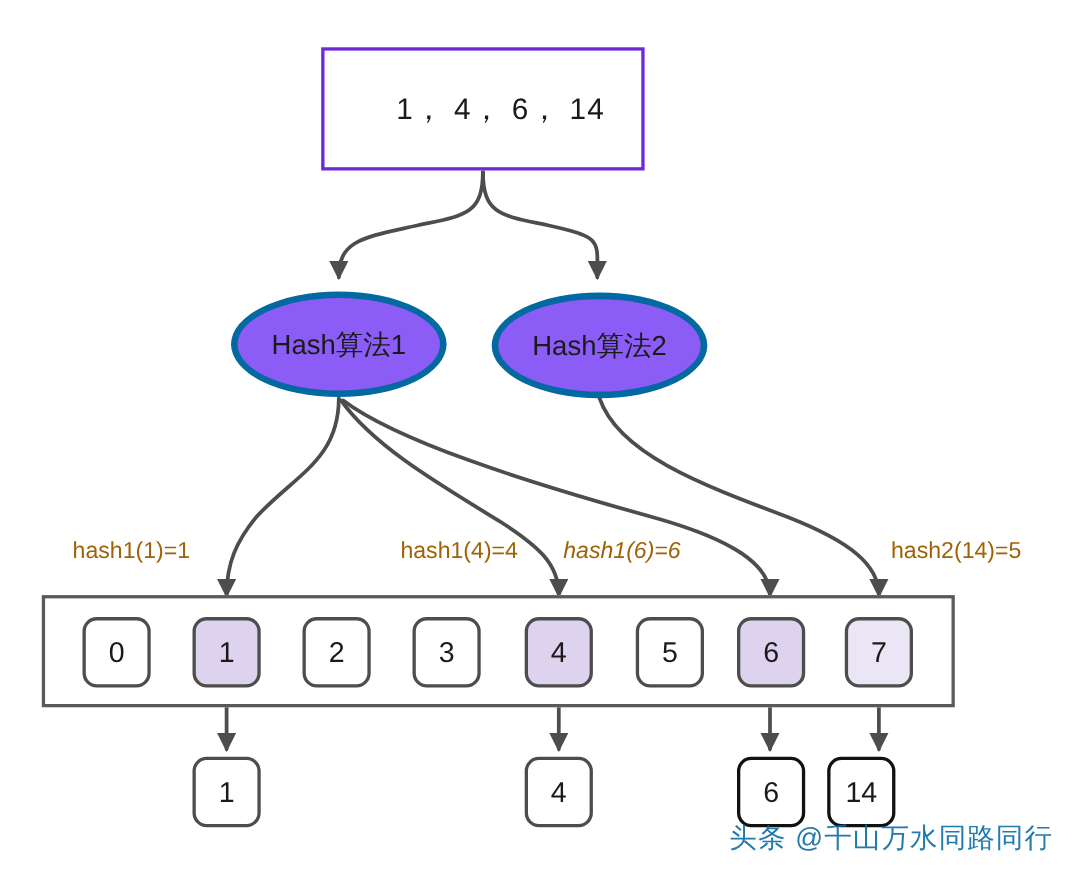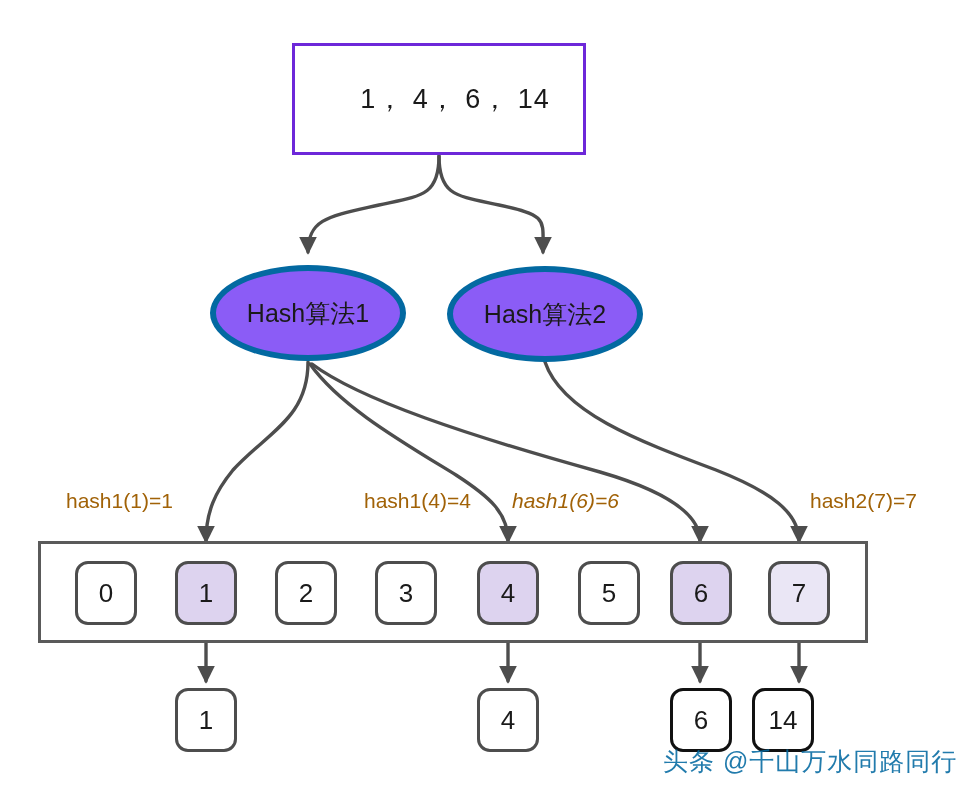--- a/index.html
+++ b/index.html
@@ -179,21 +179,21 @@
     <span class="hash-ellipse-text">Hash算法1</span>
   </div>
   <div class="hash-ellipse" id="hash-node-2">
     <span class="hash-ellipse-text">Hash算法2</span>
   </div>
 
   <div id="hash-labels">
       <div class="hash-label" style="left: 66px; top: 489px;">hash1(1)=1</div>
       <div class="hash-label" style="left: 344px; top: 489px; margin-left: 20px;">hash1(4)=4</div>
       <div class="hash-label" style="left: 512px; top: 489px; font-style: italic;">hash1(6)=6</div>
-      <div class="hash-label" style="left: 810px; top: 489px;">hash2(7)=7</div>
+      <div class="hash-label" style="left: 810px; top: 489px;">hash2(14)=5</div>
     </div>
 
   <div class="bit-array-container"></div>
   <div id="bit-cells">
       <div class="bit-cell" style="left: 75px; background: rgb(255, 255, 255);">0</div>
       <div class="bit-cell" style="left: 175px; background: rgb(221, 211, 239);">1</div>
       <div class="bit-cell" style="left: 275px; background: rgb(255, 255, 255);">2</div>
       <div class="bit-cell" style="left: 375px; background: rgb(255, 255, 255);">3</div>
       <div class="bit-cell" style="left: 477px; background: rgb(221, 211, 239);">4</div>
       <div class="bit-cell" style="left: 578px; background: rgb(255, 255, 255);">5</div>

